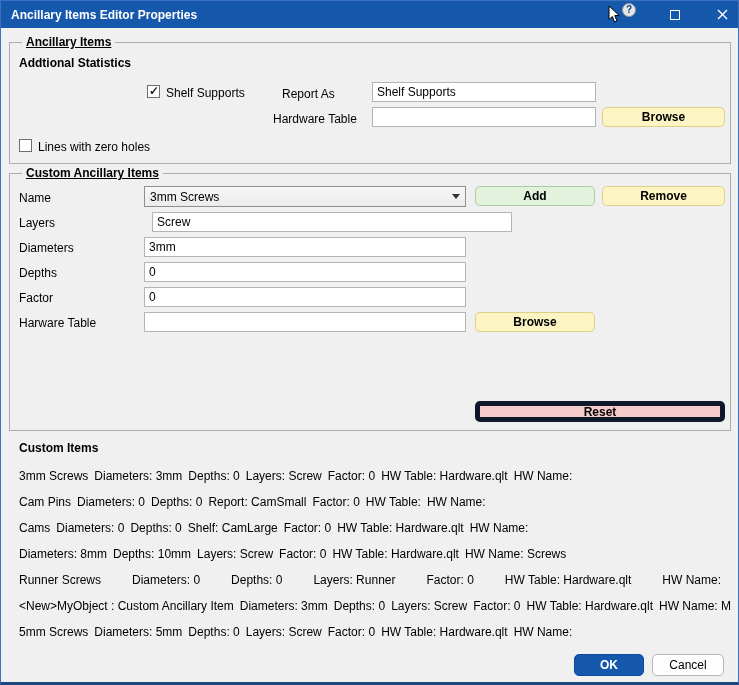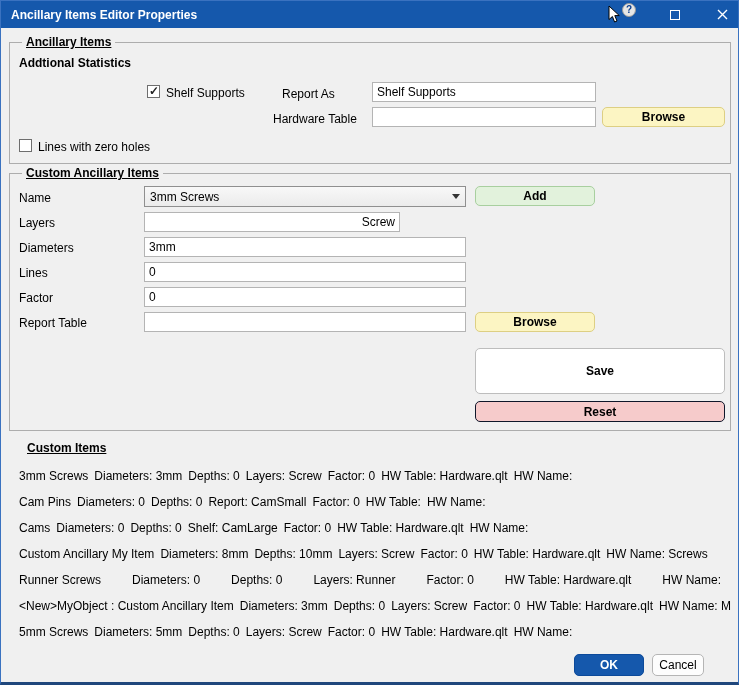--- a/index.html
+++ b/index.html
@@ -42,26 +42,26 @@
 
   .checkbox { position:absolute; width:13px; height:13px; background:#fff; border:1px solid #6e6e6e; }
   .checkbox.checked::after { content:"\2713"; position:absolute; left:1px; top:-2px;
                              font-size:12px; font-weight:bold; color:#222; }
 
   .btn { position:absolute; height:20px; display:flex; align-items:center; justify-content:center;
          font-weight:bold; font-size:12px; border-radius:5px; cursor:default; white-space:nowrap; }
   .btn-yellow { background:#fcf5c3; border:1px solid #ddcf83; }
   .btn-green  { background:#e2f2dc; border:1px solid #a8cf9f; }
   .btn-white  { background:#ffffff; border:1px solid #bdbdbd; }
-  .btn-pink   { background:#f6cbcb; border:1px solid #0f172a; }
+  .btn-pink   { background:#f6cbcb; border:5px solid #0f172a; }
   .btn-blue   { background:#1558ac; border:1px solid #0c4a9a; color:#fff; }
   .btn-plain  { background:#fdfdfd; border:1px solid #b5b5b5; font-weight:normal; }
 
   
-  .ci-header { position:absolute; left:26px; top:440px; font-weight:bold; text-decoration:underline; }
+  .ci-header { position:absolute; left:18px; top:440px; font-weight:bold; }
   .ci-row { position:absolute; left:18px; width:712px; height:15px; line-height:15px;
             display:flex; flex-wrap:nowrap; overflow:hidden; }
   .ci-row .seg { flex:0 1 auto; min-width:max-content; margin-right:6px; white-space:nowrap; }
   .s-name    { flex-basis:82px; }
   .s-diam    { flex-basis:90px; }
   .s-depth   { flex-basis:70px; }
   .s-layers  { flex-basis:82px; }
   .s-factor  { flex-basis:98px; }
   .s-hwtable { flex-basis:140px; }
   .s-hwname  { flex-basis:auto; }
@@ -110,38 +110,38 @@
 
   <div class="group" id="group-custom">
     <span class="group-legend">Custom Ancillary Items</span>
 
     <span class="lbl" style="left:9px; top:17px;">Name</span>
     <div class="combo" style="left:134px; top:12px; width:322px;">
       <span>3mm Screws</span>
       <span class="combo-arrow"></span>
     </div>
     <div class="btn btn-green" style="left:465px; top:12px; width:120px;">Add</div>
+    <div class="btn btn-yellow" style="left:592px; top:12px; width:123px;">Remove</div>
 
     <span class="lbl" style="left:9px; top:42px;">Layers</span>
-    <input class="tb" style="left: 134px; top: 38px; width: 256px; text-align: right;" value="Screw">
+    <input class="tb" style="left: 142px; top: 38px; width: 360px;" value="Screw">
 
     <span class="lbl" style="left:9px; top:67px;">Diameters</span>
     <input class="tb" style="left: 134px; top: 63px; width: 322px;" value="3mm">
 
-    <span class="lbl" style="left:9px; top:92px;">Lines</span>
+    <span class="lbl" style="left:9px; top:92px;">Depths</span>
     <input class="tb" style="left: 134px; top: 88px; width: 322px;" value="0">
 
     <span class="lbl" style="left:9px; top:117px;">Factor</span>
     <input class="tb" style="left: 134px; top: 113px; width: 322px;" value="0">
 
-    <span class="lbl" style="left:9px; top:142px;">Report Table</span>
+    <span class="lbl" style="left:9px; top:142px;">Harware Table</span>
     <input class="tb" style="left: 134px; top: 138px; width: 322px;" value="">
     <div class="btn btn-yellow" style="left:465px; top:138px; width:120px;">Browse</div>
 
-    <div class="btn btn-white" style="left:465px; top:174px; width:250px; height:46px;">Save</div>
     <div class="btn btn-pink" style="left:465px; top:227px; width:250px; height:21px;">Reset</div>
   </div>
 
   <div class="ci-header">Custom Items</div>
 
   <div class="ci-row" style="top:468px;">
     <span class="seg s-name">3mm Screws</span>
     <span class="seg s-diam">Diameters: 3mm</span>
     <span class="seg s-depth">Depths: 0</span>
     <span class="seg s-layers">Layers: Screw</span>
@@ -164,21 +164,20 @@
     <span class="seg s-name">Cams</span>
     <span class="seg s-diam">Diameters: 0</span>
     <span class="seg s-depth">Depths: 0</span>
     <span class="seg s-layers">Shelf: CamLarge</span>
     <span class="seg s-factor">Factor: 0</span>
     <span class="seg s-hwtable">HW Table: Hardware.qlt</span>
     <span class="seg s-hwname">HW Name:</span>
   </div>
 
   <div class="ci-row" style="top:546px;">
-    <span class="seg s-name">Custom Ancillary My Item</span>
     <span class="seg s-diam">Diameters: 8mm</span>
     <span class="seg s-depth">Depths: 10mm</span>
     <span class="seg s-layers">Layers: Screw</span>
     <span class="seg s-factor">Factor: 0</span>
     <span class="seg s-hwtable">HW Table: Hardware.qlt</span>
     <span class="seg s-hwname">HW Name: Screws</span>
   </div>
 
   <div class="ci-row" style="top:572px;gap:25px;">
     <span class="seg s-name">Runner Screws</span>
@@ -204,15 +203,15 @@
     <span class="seg s-name">5mm Screws</span>
     <span class="seg s-diam">Diameters: 5mm</span>
     <span class="seg s-depth">Depths: 0</span>
     <span class="seg s-layers">Layers: Screw</span>
     <span class="seg s-factor">Factor: 0</span>
     <span class="seg s-hwtable">HW Table: Hardware.qlt</span>
     <span class="seg s-hwname">HW Name:</span>
   </div>
 
   <div class="btn btn-blue" style="left:573px; top:653px; width:70px; height:22px;">OK</div>
-  <div class="btn btn-plain" style="left:651px; top:653px; width:52px; height:22px;">Cancel</div>
+  <div class="btn btn-plain" style="left:651px; top:653px; width:72px; height:22px;">Cancel</div>
 
 </div>
 
 </body></html>

